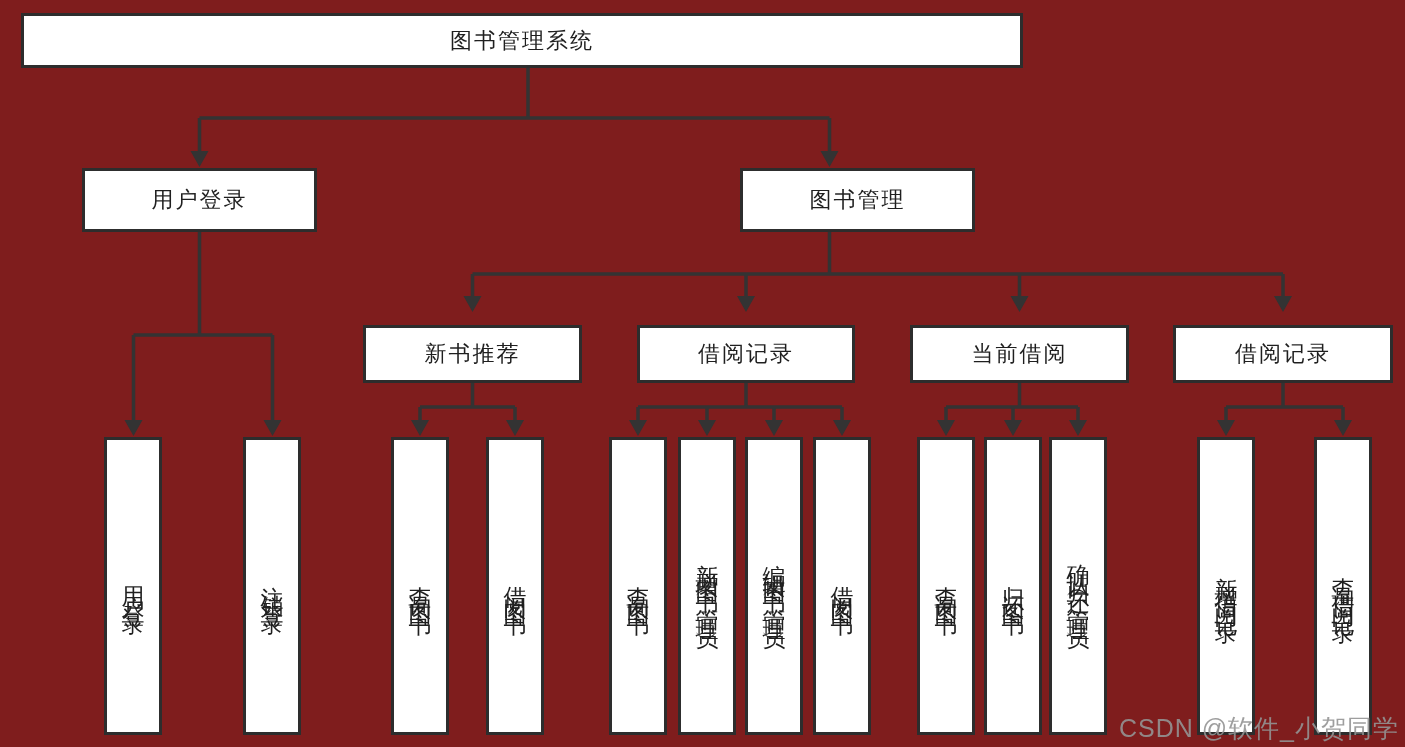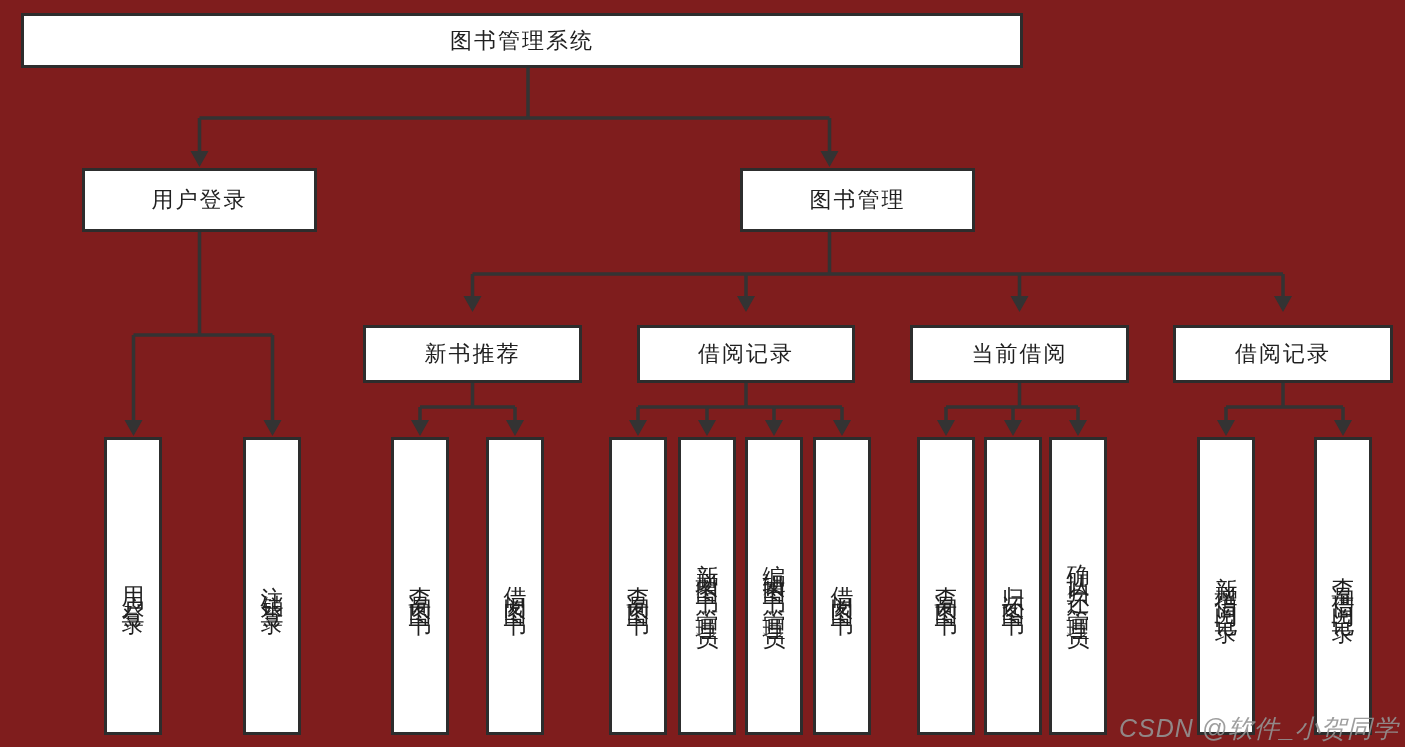--- a/index.html
+++ b/index.html
@@ -55,21 +55,20 @@
   }
   .watermark {
     position: absolute;
     right: 6px;
     bottom: 2px;
     font-size: 25px;
     letter-spacing: 1px;
     color: rgba(148, 148, 148, 0.9);
     z-index: 5;
     white-space: nowrap;
-    font-style: italic;
   }
 </style>
 </head>
 <body>
 
 <div class="canvas">
 
   <svg class="wires" viewBox="0 0 1405 747" xmlns="http://www.w3.org/2000/svg">
     <g>
       <path d="M528 68 V118 M199.5 118 H829.5 M199.5 118 V152 M829.5 118 V152"></path>

